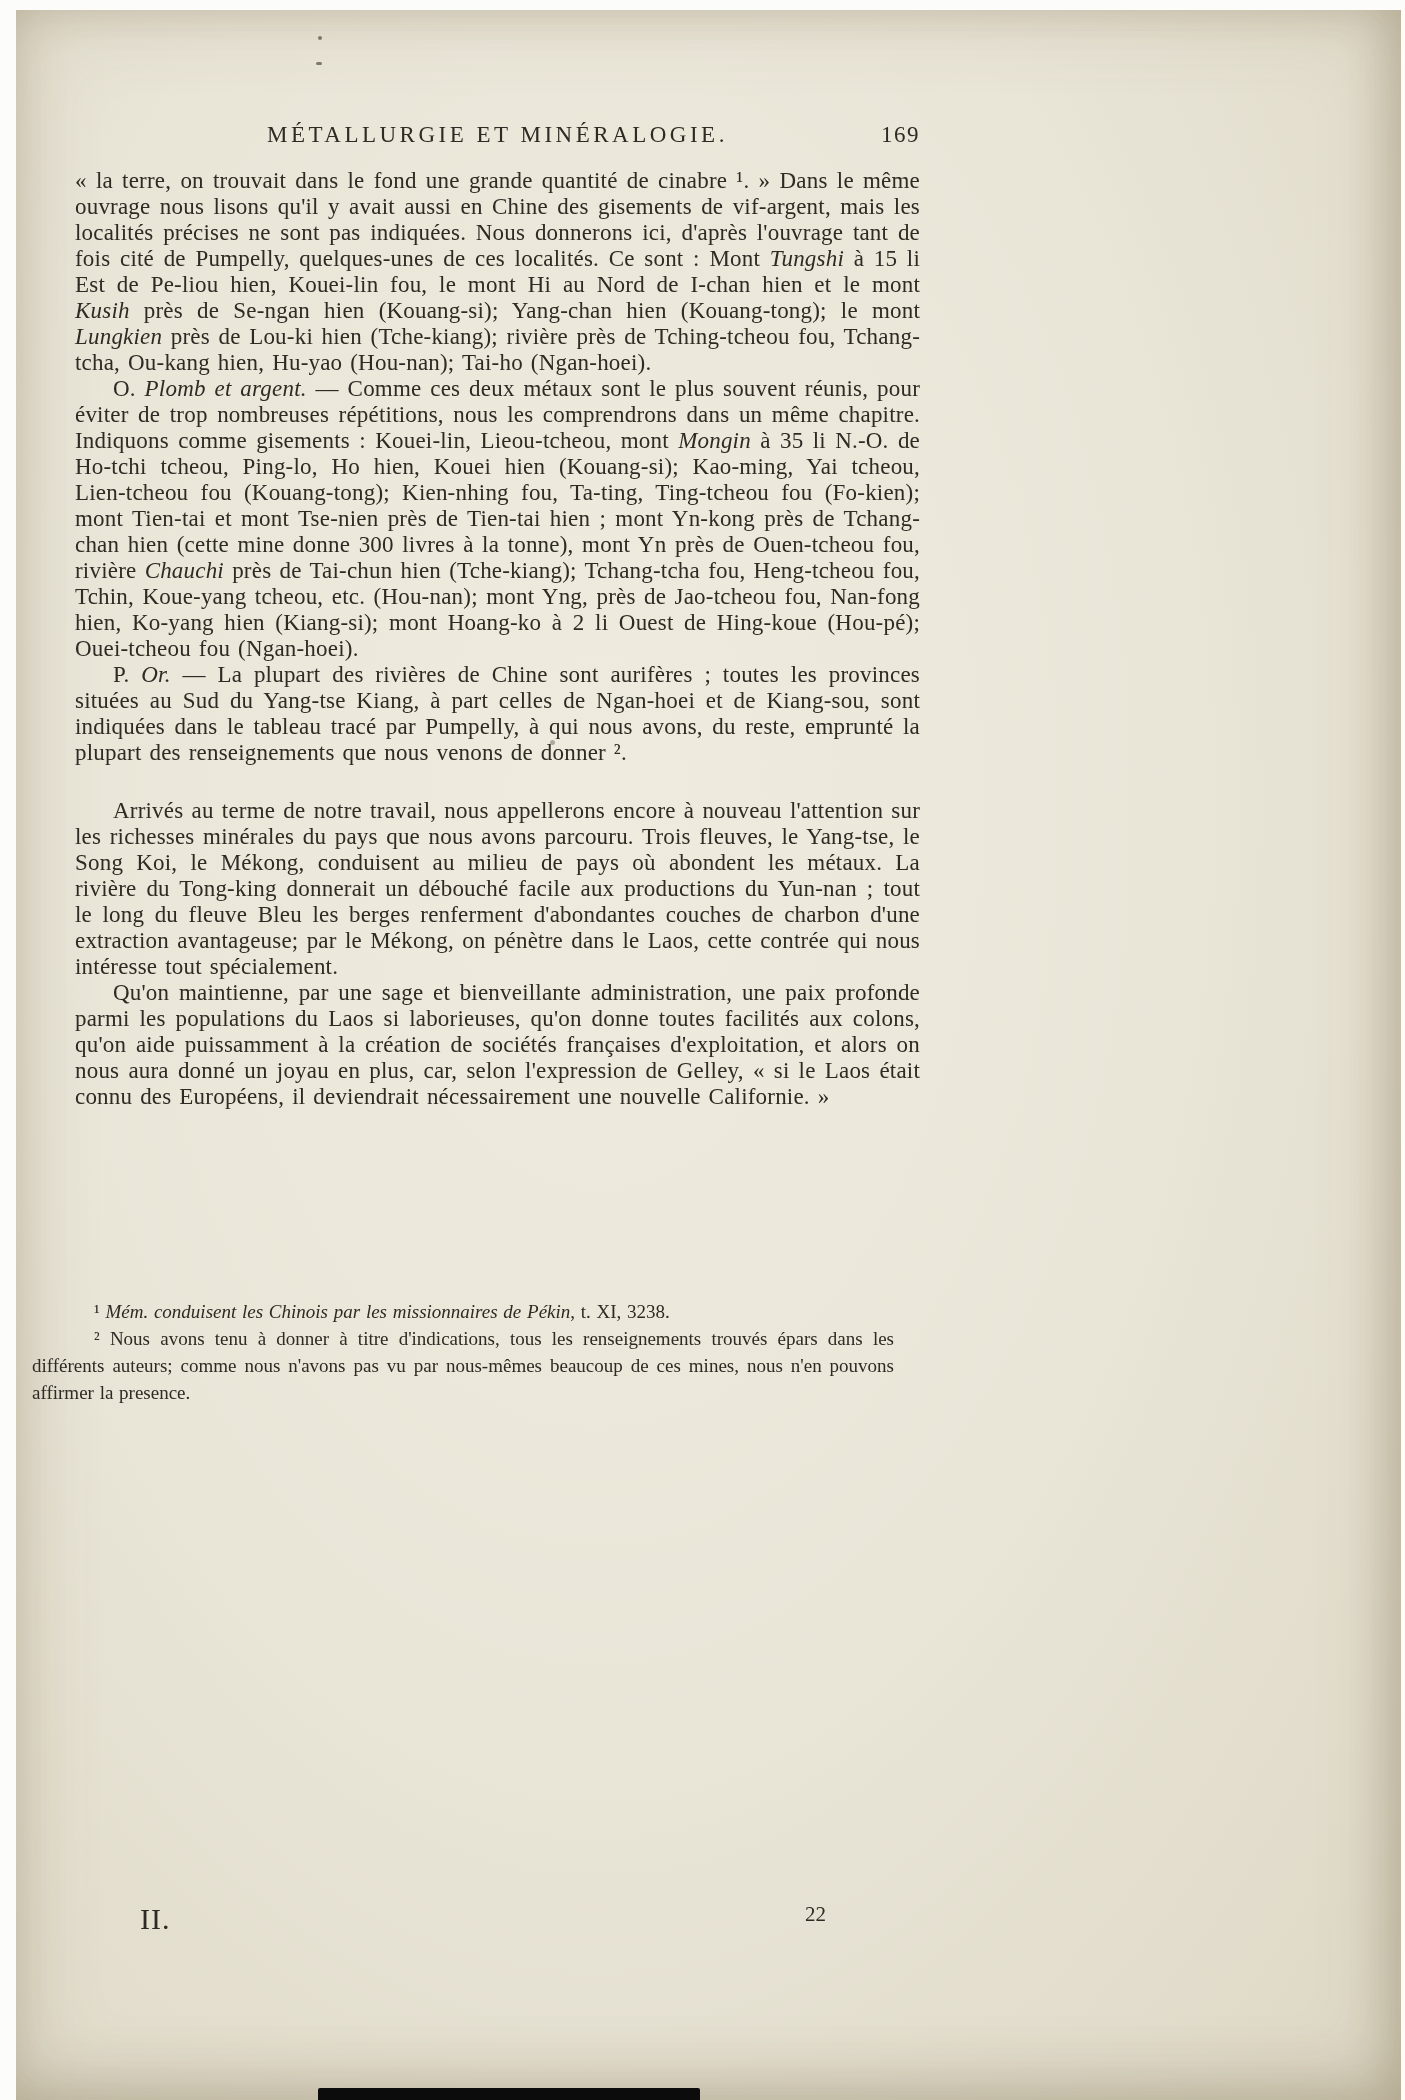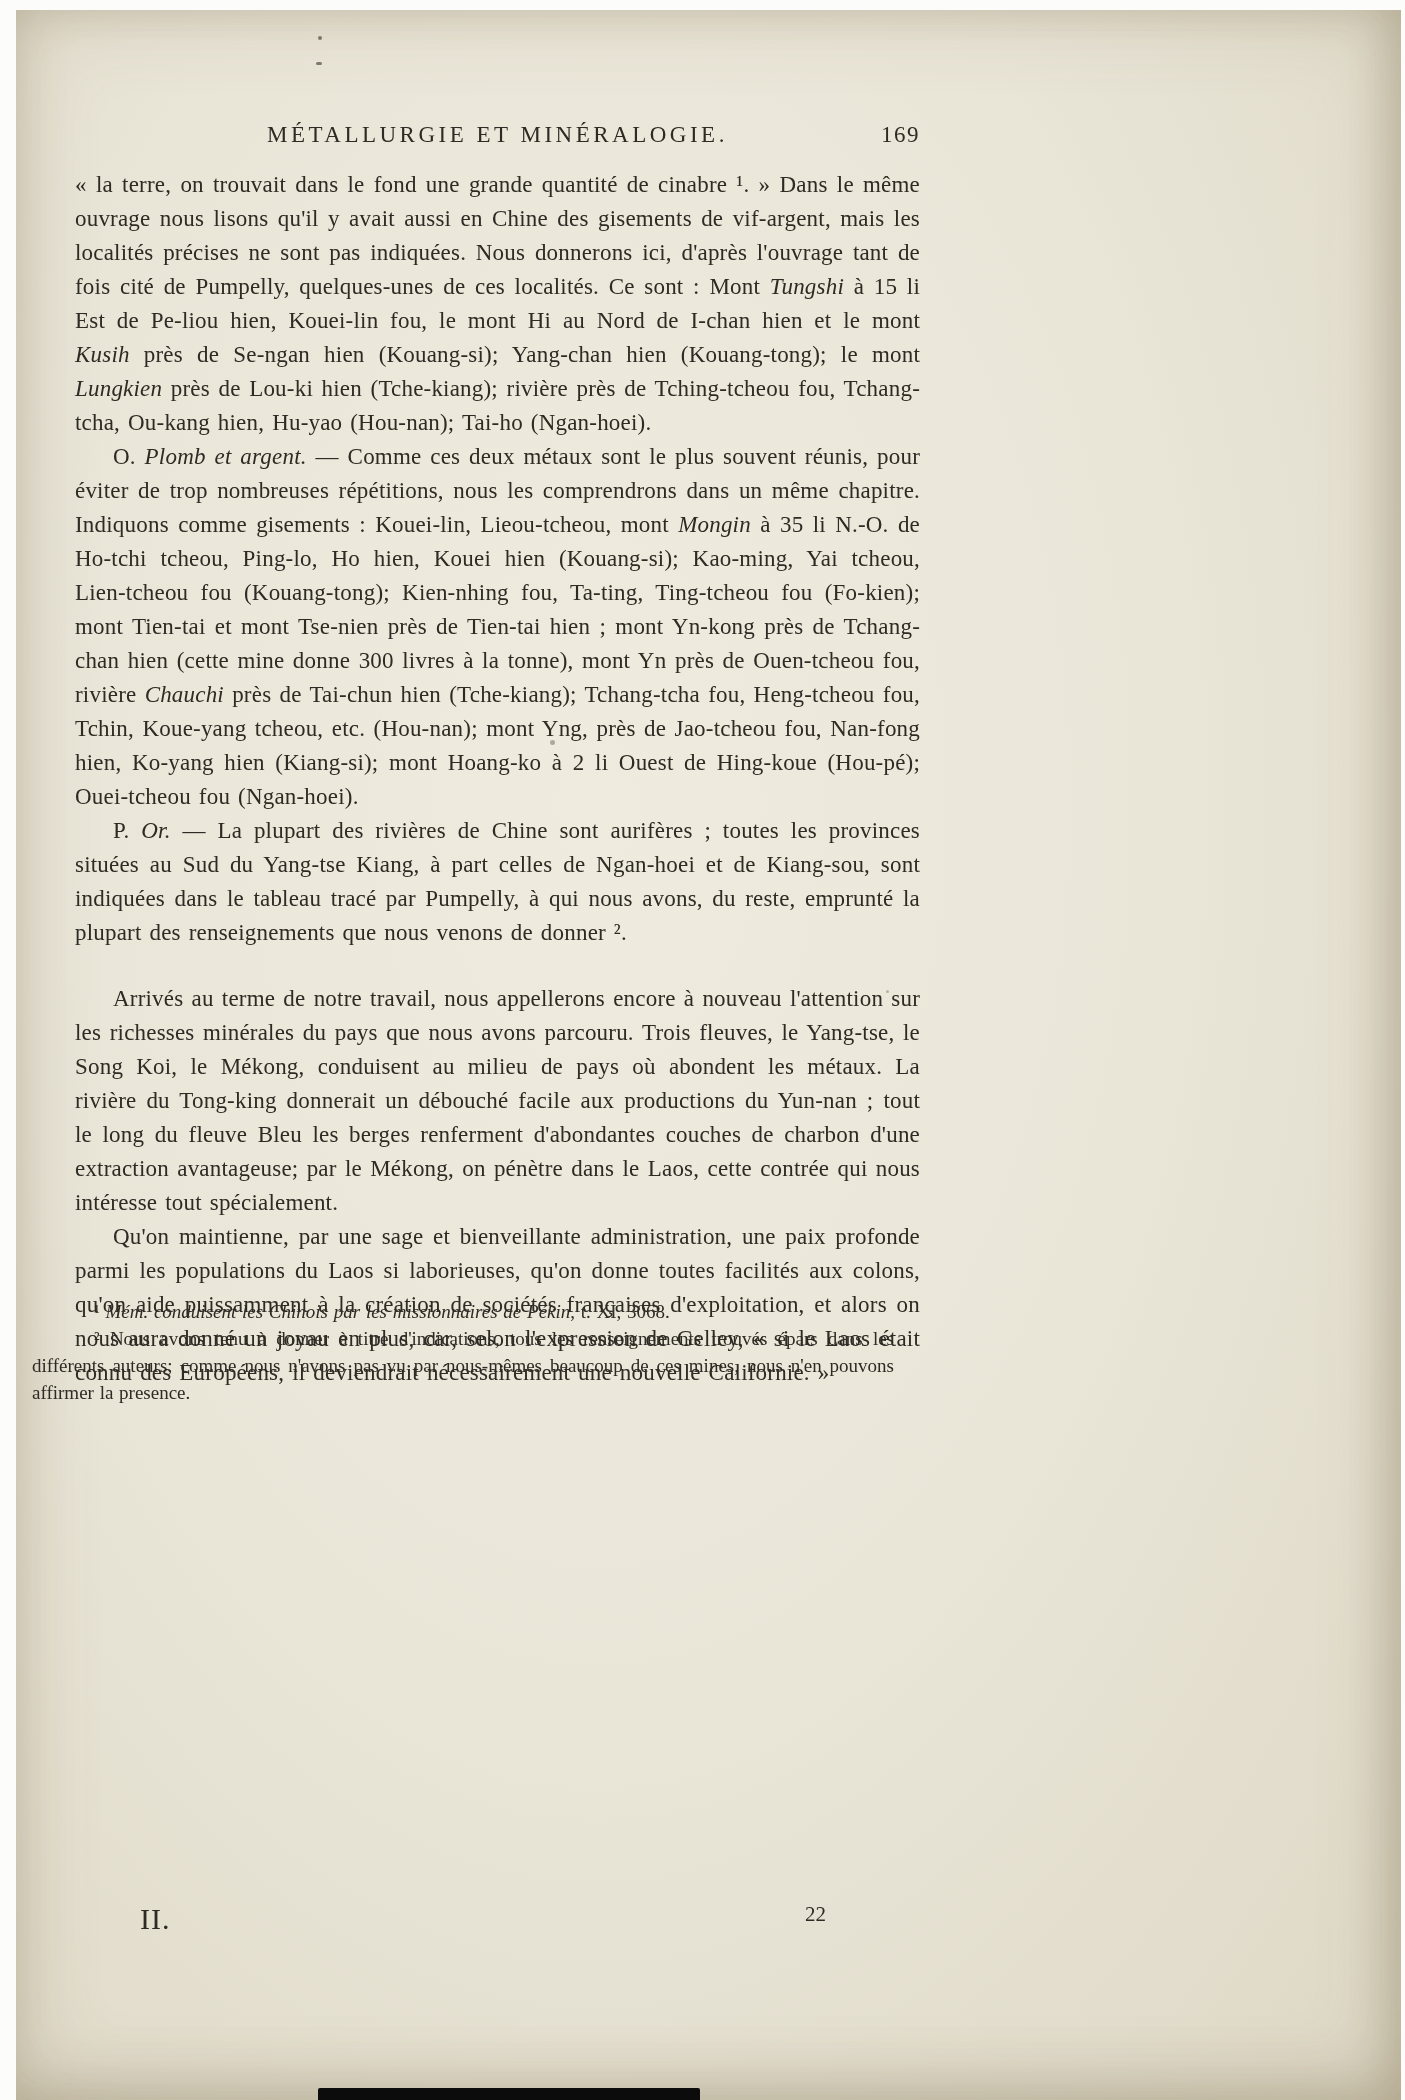--- a/index.html
+++ b/index.html
@@ -39,21 +39,21 @@
   }
   .folio {
     position: absolute;
     right: 0; top: 0;
     letter-spacing: 1.5px;
     font-size: 23px;
   }
   .body-text p {
     margin: 0;
     font-size: 23px;
-    line-height: 34px;
+    line-height: 26px;
     text-align: justify;
     word-spacing: 2px;
     letter-spacing: 0.2px;
     text-indent: 38px;
   }
   .body-text p.noindent { text-indent: 0; }
   .body-text p.spaced { margin-top: 32px; }
   .body-text em { font-style: italic; }
   .footnotes {
     position: absolute;
@@ -116,21 +116,21 @@
       <div class="body-text">
         <p class="noindent"><span>« la terre, on trouvait dans le fond une grande quantité de cinabre ¹. » Dans le même ouvrage nous lisons qu'il y avait aussi en Chine des gisements de vif-argent, mais les localités précises ne sont pas indiquées. Nous donnerons ici, d'après l'ouvrage tant de fois cité de Pumpelly, quelques-unes de ces localités. Ce sont : Mont </span><em>Tungshi</em><span> à 15 li Est de Pe-liou hien, Kouei-lin fou, le mont Hi au Nord de I-chan hien et le mont </span><em>Kusih</em><span> près de Se-ngan hien (Kouang-si); Yang-chan hien (Kouang-tong); le mont </span><em>Lungkien</em><span> près de Lou-ki hien (Tche-kiang); rivière près de Tching-tcheou fou, Tchang-tcha, Ou-kang hien, Hu-yao (Hou-nan); Tai-ho (Ngan-hoei).</span></p>
         <p><span>O. </span><em>Plomb et argent.</em><span> — Comme ces deux métaux sont le plus souvent réunis, pour éviter de trop nombreuses répétitions, nous les comprendrons dans un même chapitre. Indiquons comme gisements : Kouei-lin, Lieou-tcheou, mont </span><em>Mongin</em><span> à 35 li N.-O. de Ho-tchi tcheou, Ping-lo, Ho hien, Kouei hien (Kouang-si); Kao-ming, Yai tcheou, Lien-tcheou fou (Kouang-tong); Kien-nhing fou, Ta-ting, Ting-tcheou fou (Fo-kien); mont Tien-tai et mont Tse-nien près de Tien-tai hien ; mont Yn-kong près de Tchang-chan hien (cette mine donne 300 livres à la tonne), mont Yn près de Ouen-tcheou fou, rivière </span><em>Chauchi</em><span> près de Tai-chun hien (Tche-kiang); Tchang-tcha fou, Heng-tcheou fou, Tchin, Koue-yang tcheou, etc. (Hou-nan); mont Yng, près de Jao-tcheou fou, Nan-fong hien, Ko-yang hien (Kiang-si); mont Hoang-ko à 2 li Ouest de Hing-koue (Hou-pé); Ouei-tcheou fou (Ngan-hoei).</span></p>
         <p><span>P. </span><em>Or.</em><span> — La plupart des rivières de Chine sont aurifères ; toutes les provinces situées au Sud du Yang-tse Kiang, à part celles de Ngan-hoei et de Kiang-sou, sont indiquées dans le tableau tracé par Pumpelly, à qui nous avons, du reste, emprunté la plupart des renseignements que nous venons de donner ².</span></p>
         <p class="spaced"><span>Arrivés au terme de notre travail, nous appellerons encore à nouveau l'attention sur les richesses minérales du pays que nous avons parcouru. Trois fleuves, le Yang-tse, le Song Koi, le Mékong, conduisent au milieu de pays où abondent les métaux. La rivière du Tong-king donnerait un débouché facile aux productions du Yun-nan ; tout le long du fleuve Bleu les berges renferment d'abondantes couches de charbon d'une extraction avantageuse; par le Mékong, on pénètre dans le Laos, cette contrée qui nous intéresse tout spécialement.</span></p>
         <p><span>Qu'on maintienne, par une sage et bienveillante administration, une paix profonde parmi les populations du Laos si laborieuses, qu'on donne toutes facilités aux colons, qu'on aide puissamment à la création de sociétés françaises d'exploitation, et alors on nous aura donné un joyau en plus, car, selon l'expression de Gelley, « si le Laos était connu des Européens, il deviendrait nécessairement une nouvelle  Californie. »</span></p>
       </div>
     </div>
 
     <div class="footnotes">
-      <p><span>¹ </span><em>Mém. conduisent les Chinois par les missionnaires de Pékin</em><span>, t. XI, 3068.</span></p>
+      <p><span>¹ </span><em>Mém. conduisent les Chinois par les missionnaires de Pékin</em><span>, t. XI, 3238.</span></p>
       <p><span>² Nous avons tenu à donner à titre d'indications, tous les renseignements trouvés épars dans les différents auteurs; comme nous n'avons pas vu par nous-mêmes beaucoup de ces mines, nous n'en pouvons affirmer la presence.</span></p>
     </div>
 
     <div class="volume-mark">II.</div>
     <div class="signature-mark">22</div>
 
     <div class="artifact-bar"></div>
   </div>
 </div>
 

